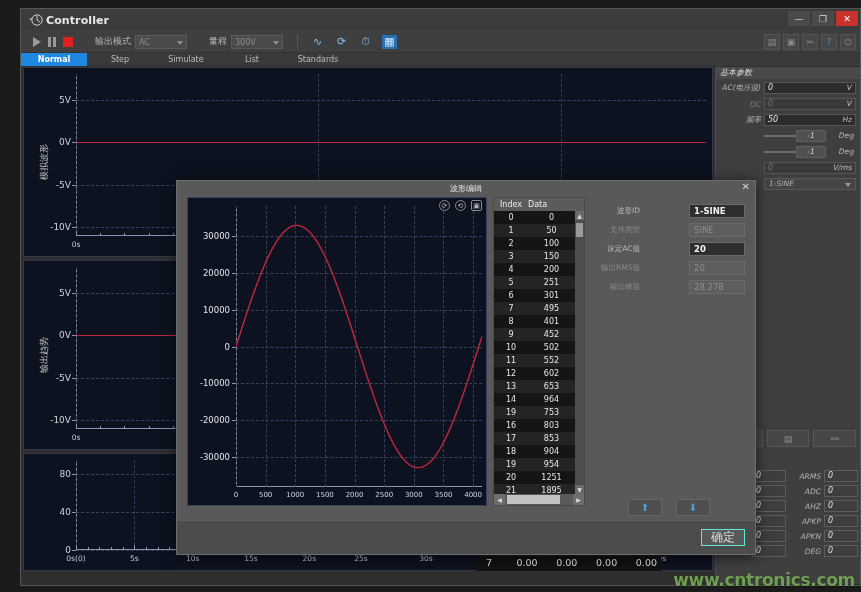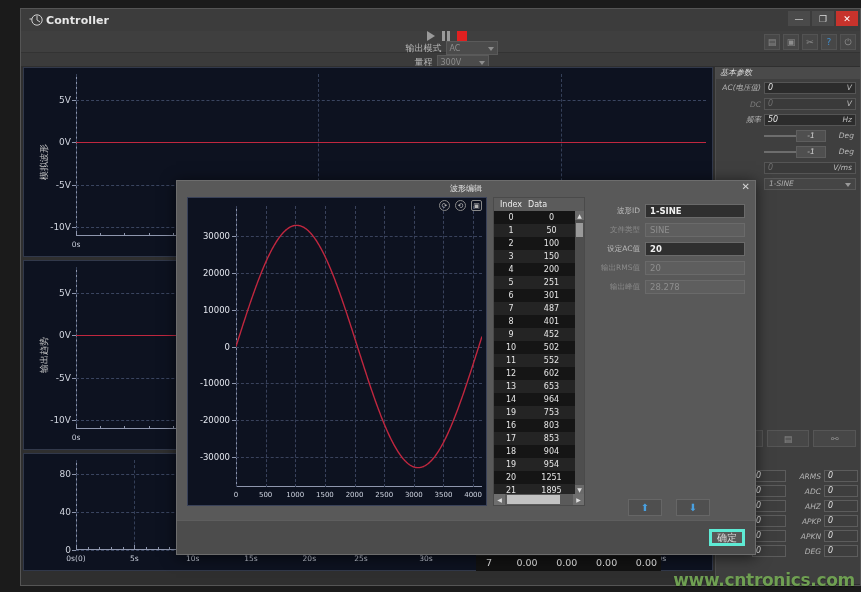--- a/index.html
+++ b/index.html
@@ -29,21 +29,21 @@
   #app-title{ font-size:11px; font-weight:bold; color:#e8e8e8; margin-left:1px;
               letter-spacing:.1px; }
   #wincontrols{ position:absolute; right:2px; top:2px; display:flex; gap:2px; }
   .wc{ width:22px; height:15px; background:#4a4a4a; display:flex;
        align-items:center; justify-content:center; color:#ddd; font-size:9px; }
   .wc.close{ background:#c7332c; color:#fff; }
 
   
   #toolbar{ position:absolute; left:0; top:22px; right:0; height:22px;
             background:#3f3f3f; display:flex; align-items:center;
-            border-bottom:1px solid #333;flex-direction:column; }
+            border-bottom:1px solid #333; }
   .tb-transport{ display:flex; align-items:center; gap:7px; margin-left:12px; }
   .t-play{ width:0;height:0;border-left:8px solid #9a9a9a;
            border-top:5px solid transparent;border-bottom:5px solid transparent; }
   .t-pause{ width:8px;height:10px; border-left:3px solid #9a9a9a;
             border-right:3px solid #9a9a9a; }
   .t-rec{ width:10px;height:10px; background:#e02020; }
   .tb-group{ display:flex; align-items:center; gap:4px; margin-left:22px; }
   .tb-label{ color:#b8b8b8; font-size:9px; }
   .tb-combo{ width:52px; height:14px; background:#4b4b4b; border:1px solid #5a5a5a;
              color:#8d8d8d; font-size:8px; padding-left:3px; line-height:12px;
@@ -186,39 +186,39 @@
   #dt-vscroll .ab{ position:absolute; left:0; right:0; height:9px; background:#6a6a6a;
                    color:#ddd; font-size:6px; text-align:center; line-height:9px; }
   #dt-hscroll{ position:absolute; left:0; right:0; bottom:0; height:11px;
                background:#5a5a5a; display:flex; align-items:center; }
   #dt-hscroll .ab{ width:11px; height:11px; background:#6e6e6e; color:#ddd;
                    font-size:6px; text-align:center; line-height:11px; }
   #dt-hscroll .thumb{ position:absolute; left:13px; right:24px; top:1px; bottom:1px;
                       background:#c2c2c2; }
 
   #dlg-form{ position:absolute; left:416px; top:8px; right:10px; }
-  .df-row{ height:15px; display:flex; align-items:center; margin-bottom:4px; }
+  .df-row{ height:15px; display:flex; align-items:center; margin-bottom:4px;gap:44px; }
   .df-lab{ width:52px; text-align:right; font-size:7.5px; color:#bcbcbc; padding-right:5px; }
   .df-lab.dim{ color:#8a8a8a; }
   .df-inp{ flex:1; height:14px; background:#2f2f2f; border:1px solid #6a6a6a;
            color:#f0f0f0; font-size:8.5px; font-weight:bold; padding-left:4px;
            line-height:12px; }
   .df-inp.dis{ background:#5e5e5e; border-color:#6a6a6a; color:#8e8e8e;
                font-weight:normal; }
 
   #dlg-updown{ position:absolute; left:416px; right:10px; bottom:4px;
                display:flex; justify-content:center; gap:14px; }
   .udb{ width:34px; height:17px; background:#4f4f4f; border:1px solid #666;
         display:flex; align-items:center; justify-content:center;
         color:#49a0e0; font-size:10px; }
   #dlg-foot{ position:absolute; left:0; right:0; bottom:0; height:34px;
              background:#4c4c4c; border-top:1px solid #5e5e5e; }
-  #dlg-ok{ position:absolute; right:10px; top:8px; width:36px; height:17px;
-           background:#585858; border:3px solid #5eead4; color:#dcdcdc;
-           font-size:10px; display:flex; align-items:center; justify-content:center; }
+  #dlg-ok{ position:absolute; right:10px; top:8px; width:44px; height:17px;
+           background:#585858; border:1px solid #5eead4; color:#dcdcdc;
+           font-size:12px; display:flex; align-items:center; justify-content:center; }
 
   
   #watermark{ position:absolute; right:6px; bottom:2px; font-size:17px;
               font-weight:bold; color:#6f9f52; letter-spacing:-.3px;
               text-shadow:0 1px 1px rgba(0,0,0,.5); }
 </style>
 </head>
 <body>
 
 <div id="desktop">
@@ -279,20 +279,27 @@
 
     <div id="tb-right">
       <div class="tbr">▤</div>
       <div class="tbr">▣</div>
       <div class="tbr">✂</div>
       <div class="tbr blue">?</div>
       <div class="tbr">⏻</div>
     </div>
   </div>
 
+  <div id="tabs">
+    <div class="tab active">Normal</div>
+    <div class="tab">Step</div>
+    <div class="tab">Simulate</div>
+    <div class="tab">List</div>
+    <div class="tab">Standards</div>
+  </div>
 
   <div id="body">
 
     <div id="scopes">
       <div class="scope" id="scope1">
         <div class="vlabel">模拟波形</div>
         <div class="plot" id="plot1">
             <div class="axis-y"></div>
             <div class="axis-x"></div>
             <div class="gy" style="top: 25.5789px;"></div>
@@ -764,21 +771,21 @@
               <div class="dtr">
                 <span class="ci">5</span>
                 <span class="cd">251</span>
               </div>
               <div class="dtr">
                 <span class="ci">6</span>
                 <span class="cd">301</span>
               </div>
               <div class="dtr">
                 <span class="ci">7</span>
-                <span class="cd">487</span>
+                <span class="cd">495</span>
               </div>
               <div class="dtr">
                 <span class="ci">8</span>
                 <span class="cd">401</span>
               </div>
               <div class="dtr">
                 <span class="ci">9</span>
                 <span class="cd">452</span>
               </div>
               <div class="dtr">

